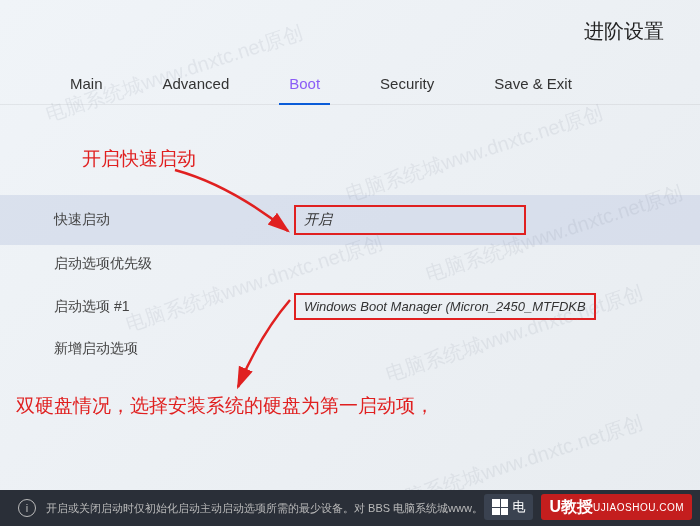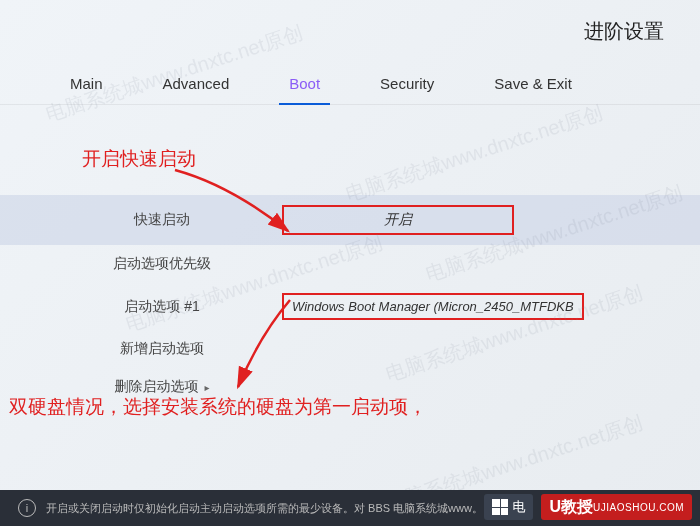--- a/index.html
+++ b/index.html
@@ -59,31 +59,30 @@
       height: 2px;
       background: #0a5cd8;
     }
     .annotation {
       color: #e02020;
       font-size: 19px;
       position: absolute;
       font-weight: 400;
     }
     .anno1 { top: 146px; left: 82px; }
-    .anno2 { top: 390px; left: 9px; line-height: 1.8; }
+    .anno2 { top: 390px; left: 16px; line-height: 1.8; font-family: Liberation Mono, monospace; }
 
     .content { padding: 0 0 0 0; margin-top: 90px; }
     .row {
       display: flex;
       align-items: center;
-      padding: 10px 0 10px 42px;
+      padding: 10px 0 10px 54px;
       font-size: 14px;
       color: #444;
       min-height: 38px;
-      text-align: center;
     }
     .row-highlight {
       background: rgba(200, 210, 230, 0.55);
     }
     .row-label {
       width: 240px;
       flex-shrink: 0;
     }
     .row-value {
       color: #333;
@@ -219,25 +218,20 @@
   </div>
   <div class="row">
     <div class="row-label">启动选项 #1</div>
     <div class="redbox wide">
       <span class="row-value">Windows Boot Manager (Micron_2450_MTFDKB</span>
     </div>
   </div>
   <div class="row">
     <div class="row-label">新增启动选项</div>
   </div>
-  <div class="row">
-    <div class="row-label">
-      <span>删除启动选项</span><span class="chevron">▸</span>
-    </div>
-  </div>
 </div>
 
 <div class="arrow" style="top:295px; left:230px;">
   <svg width="80" height="100">
     <defs>
         <marker id="ah2" markerWidth="10" markerHeight="10" refX="8" refY="3" orient="auto">
           <path d="M0,0 L9,3 L0,6 Z" fill="#e02020"></path>
         </marker>
       </defs>
     <path d="M60,5 Q30,40 8,92" stroke="#e02020" stroke-width="2.5" fill="none" marker-end="url(#ah2)"></path>

